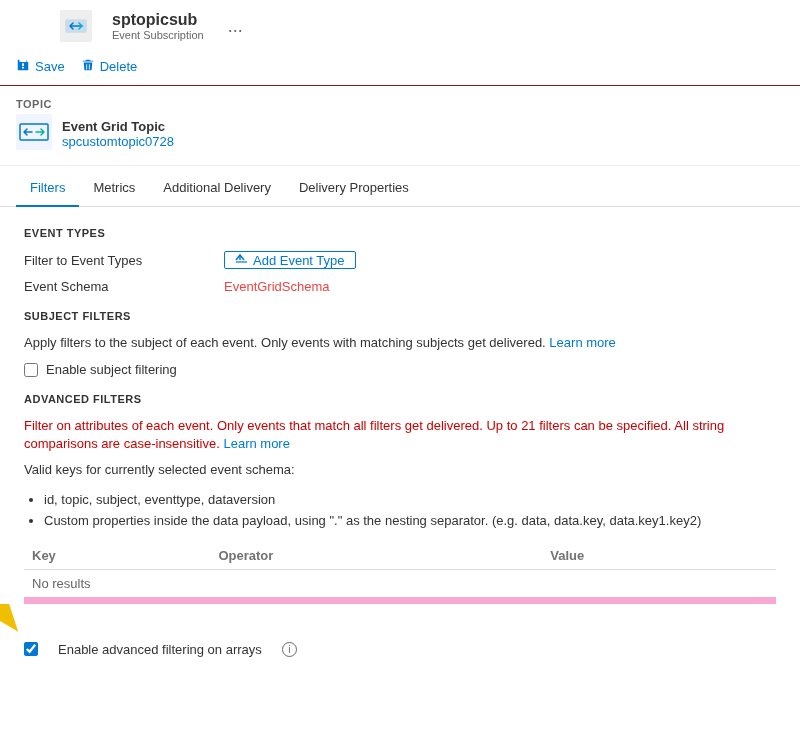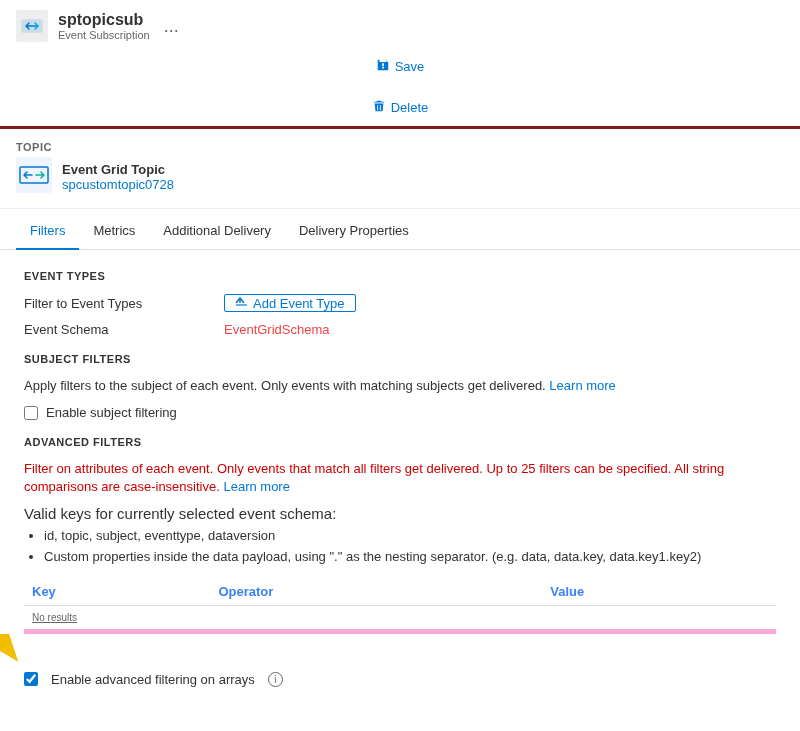--- a/index.html
+++ b/index.html
@@ -1,24 +1,24 @@
 <!DOCTYPE html>
 <html><head>
   <meta charset="utf-8">
   <style>
     * { box-sizing: border-box; margin: 0; padding: 0; }
     body { font-family: 'Segoe UI', Arial, sans-serif; font-size: 13px; color: #333; background: #fff; }
 
-    .top-bar { display: flex; align-items: center; padding: 10px 29px 6px 16px; gap: 10px; }
+    .top-bar { display: flex; align-items: center; padding: 10px 29px 6px 16px; gap: 20px; margin-left: 44px; }
     .top-bar-icon { width: 32px; height: 32px; background: #eee; display: flex; align-items: center; justify-content: center; border-radius: 2px; }
     .top-bar-title { font-size: 16px; font-weight: 600; color: #333; }
     .top-bar-subtitle { font-size: 11px; color: #666; }
     .top-bar-more { color: #666; font-size: 18px; cursor: pointer; margin-left: 4px; }
 
-    .toolbar { display: flex; align-items: center; padding: 6px 16px; gap: 16px; border-bottom: 3px solid #7f1d1d; flex-direction: column; }
+    .toolbar { display: flex; align-items: center; padding: 6px 16px; gap: 16px; border-bottom: 1px solid #7f1d1d; }
     .toolbar-btn { display: flex; align-items: center; gap: 5px; background: none; border: none; cursor: pointer; color: #0078d4; font-size: 13px; padding: 4px 0; }
     .toolbar-btn svg { width: 14px; height: 14px; }
 
     .topic-section { padding: 12px 16px; border-bottom: 1px solid #eee; display: flex; align-items: flex-start; gap: 10px; }
     .topic-label { font-size: 11px; color: #666; font-weight: 600; text-transform: uppercase; margin-bottom: 4px; letter-spacing: 0.5px; }
     .topic-name { font-size: 13px; font-weight: 600; color: #333; }
     .topic-link { color: #0078d4; text-decoration: none; font-size: 13px; }
 
     .tabs { display: flex; padding: 0 16px; border-bottom: 1px solid #ddd; margin-top: 4px; }
     .tab { padding: 10px 14px; cursor: pointer; font-size: 13px; color: #333; border-bottom: 2px solid transparent; margin-bottom: -1px; }
@@ -36,31 +36,31 @@
 
     .section-divider { margin: 16px 0 12px 0; }
 
     .subject-filters-desc { font-size: 13px; color: #333; margin-bottom: 10px; line-height: 1.4; }
     .learn-more { color: #0078d4; text-decoration: none; }
 
     .checkbox-row { display: flex; align-items: center; gap: 8px; margin-bottom: 4px; }
     .checkbox-row input[type=checkbox] { width: 14px; height: 14px; }
 
     .advanced-desc { font-size: 13px; color: #c00; margin-bottom: 8px; line-height: 1.4; }
-    .advanced-note { font-size: 15px; color: #333; margin-bottom: 5px; }
+    .advanced-note { font-size: 13px; color: #333; margin-bottom: 14px; }
     .bullet-list { list-style: disc; padding-left: 20px; margin-bottom: 12px; }
     .bullet-list li { font-size: 13px; color: #333; margin-bottom: 3px; line-height: 1.4; }
 
     .filter-table { width: 100%; border-collapse: collapse; margin-bottom: 8px; }
-    .filter-table th { text-align: left; font-size: 13px; font-weight: 600; color: #3b82f6; padding: 6px 8px; border-bottom: 1px solid #ddd; }
-    .filter-table td { padding: 6px 8px; font-size: 10px; color: #666; border-bottom: 5px solid #f9a8d4; text-decoration: underline; }
+    .filter-table th { text-align: left; font-size: 13px; font-weight: 600; color: #737373; padding: 6px 8px; border-bottom: 1px solid #ddd; }
+    .filter-table td { padding: 6px 8px; font-size: 13px; color: #666; border-bottom: 7px solid #f9a8d4; }
 
     .add-filter-btn { border: 1px solid #c00; color: #c00; background: none; padding: 4px 10px; cursor: pointer; font-size: 13px; border-radius: 2px; display: inline-flex; align-items: center; gap: 4px; margin-bottom: 12px; }
 
-    .enable-arr-row { display: flex; align-items: center; gap: 13px; }
+    .enable-arr-row { display: flex; align-items: center; gap: 20px; }
     .enable-arr-row input[type=checkbox] { width: 14px; height: 14px; accent-color: #0078d4; }
     .info-icon { display: inline-flex; align-items: center; justify-content: center; width: 15px; height: 15px; border-radius: 50%; border: 1px solid #666; color: #666; font-size: 10px; cursor: pointer; }
 
     .topic-info-col { display: flex; flex-direction: column; }
   </style>
 </head>
 <body>
 
 <div class="top-bar">
   <div class="top-bar-icon">
@@ -154,21 +154,21 @@
     </div>
     <div class="checkbox-row">
       <input type="checkbox" id="subjectFilter" style="">
       <label for="subjectFilter">Enable subject filtering</label>
     </div>
   </div>
 
   <div class="section-divider">
     <div class="section-label">ADVANCED FILTERS</div>
     <div class="advanced-desc">
-      <span>Filter on attributes of each event. Only events that match all filters get delivered. Up to 25 filters can be specified. All string comparisons are case-insensitive.</span>
+      <span>Filter on attributes of each event. Only events that match all filters get delivered. Up to 21 filters can be specified. All string comparisons are case-insensitive.</span>
       <a class="learn-more" href="#">Learn more</a>
     </div>
     <div class="advanced-note">Valid keys for currently selected event schema:</div>
     <ul class="bullet-list">
       <li>id, topic, subject, eventtype, dataversion</li>
       <li>Custom properties inside the data payload, using "." as the nesting separator. (e.g. data, data.key, data.key1.key2)</li>
     </ul>
 
     <table class="filter-table">
       <thead>

